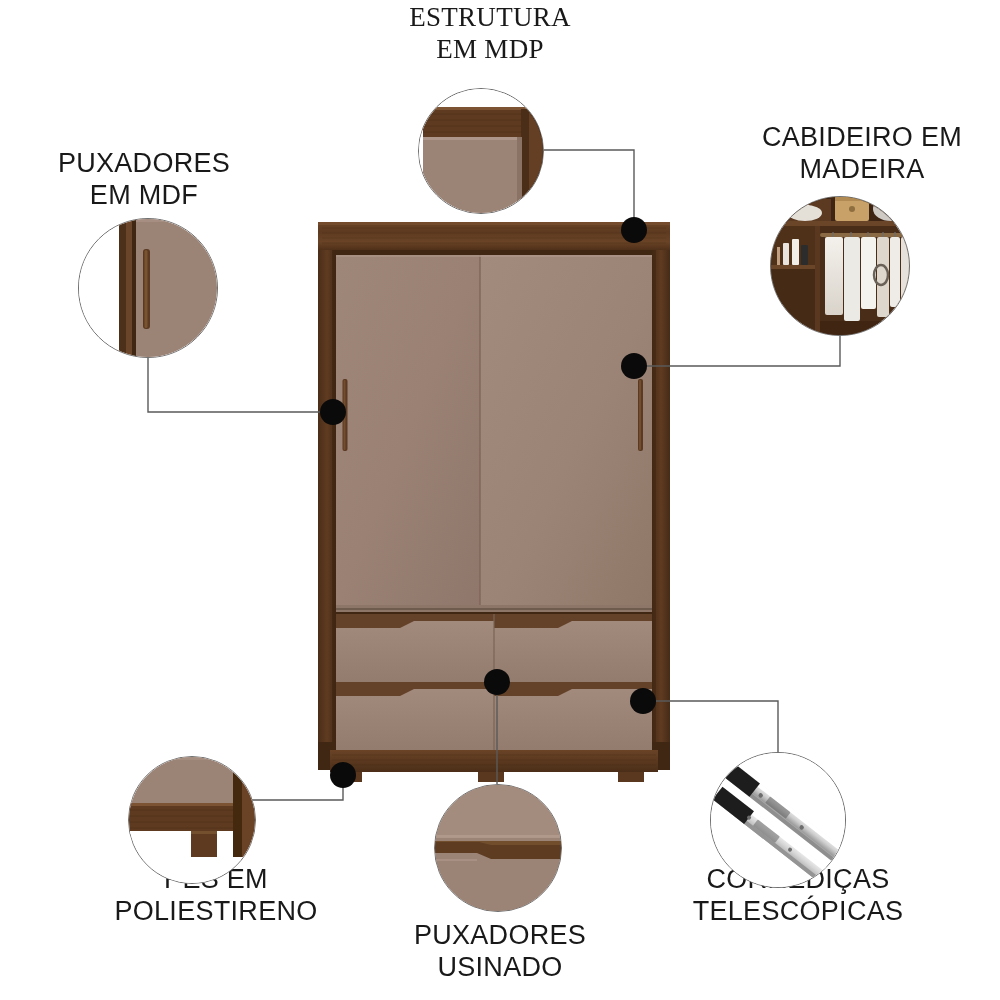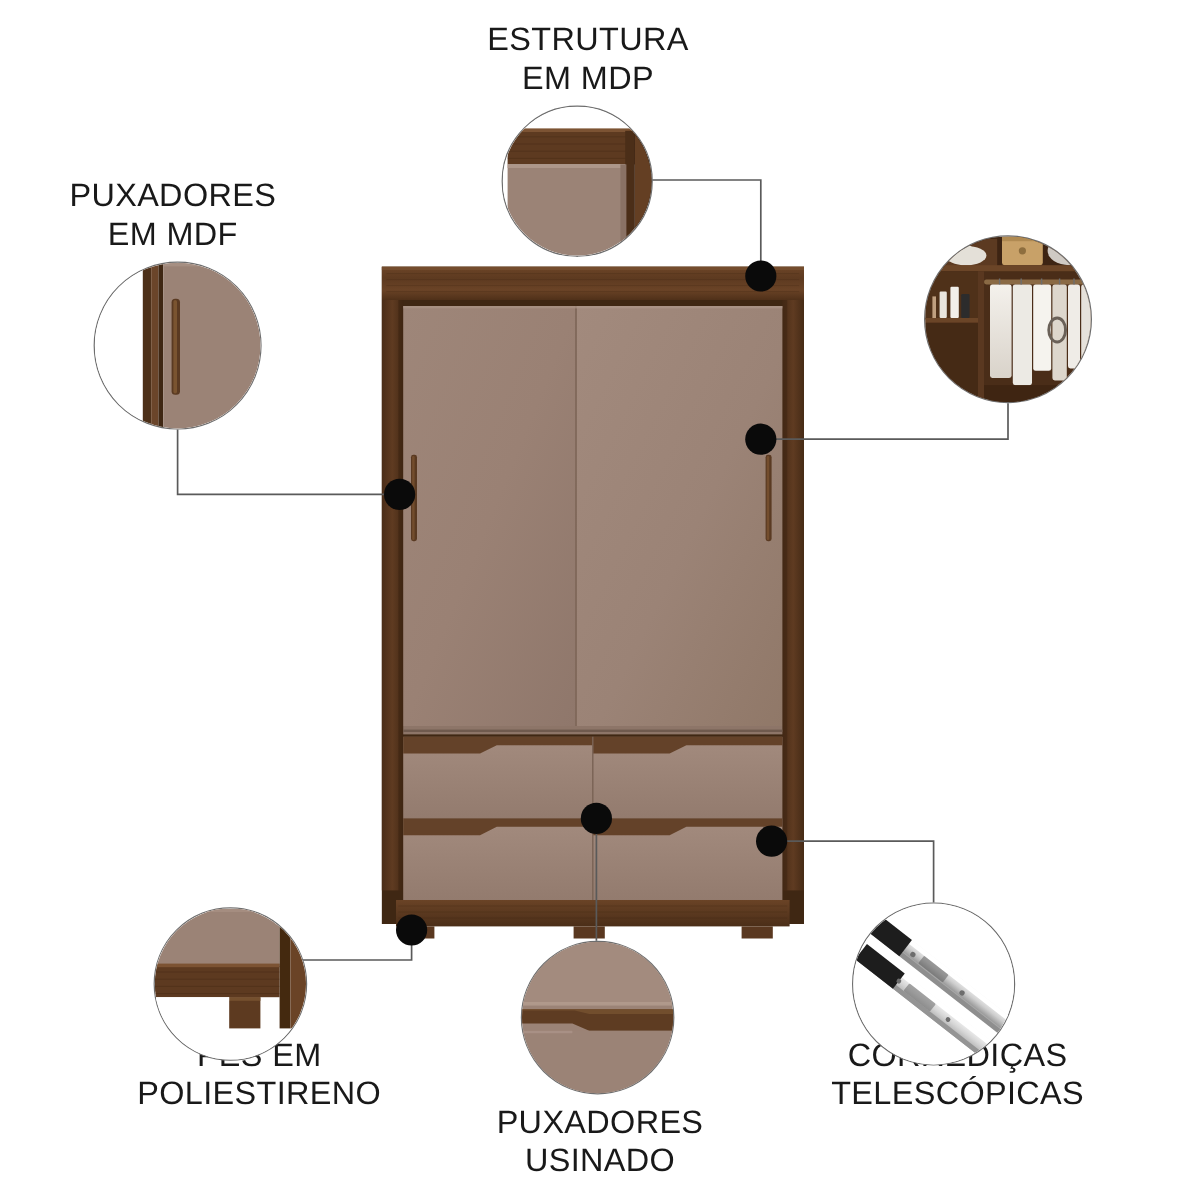--- a/index.html
+++ b/index.html
@@ -167,21 +167,21 @@
     <g fill="none" stroke="#5a5a5a" stroke-width="1.4">
       <path d="M 481 214 L 481 150 L 634 150 L 634 230"></path>
       <path d="M 148 358 L 148 412 L 333 412"></path>
       <path d="M 840 336 L 840 366 L 634 366"></path>
       <path d="M 192 820 L 192 800 L 343 800 L 343 775"></path>
       <path d="M 497 784 L 497 682"></path>
       <path d="M 778 752 L 778 701 L 643 701"></path>
     </g>
   </svg>
 
-  <div class="callout-label" style="left:392px; top:18px; width:196px;">ESTRUTURA
+  <div class="callout-label" style="left:392px; top:2px; width:196px;font-family:Liberation Serif, serif;">ESTRUTURA
 EM MDP</div>
 
   <div class="callout-circle" style="left:418px; top:88px; width:126px; height:126px;">
     <svg width="126" height="126" viewBox="0 0 126 126" xmlns="http://www.w3.org/2000/svg">
       <rect width="126" height="126" fill="#ffffff"></rect>
       <g transform="translate(4,0)">
         <rect x="0" y="20" width="122" height="28" fill="#5d3a20"></rect>
         <g opacity="0.3" stroke="#3a2310" stroke-width="0.8">
           <line x1="0" y1="25" x2="122" y2="25"></line>
           <line x1="0" y1="31" x2="122" y2="31"></line>
@@ -212,20 +212,22 @@
       <rect x="53" y="0" width="4" height="140" fill="#3f2713"></rect>
       <rect x="57" y="0" width="83" height="140" fill="#9b8376"></rect>
       <rect x="57" y="0" width="83" height="3" fill="#ab9487" opacity="0.7"></rect>
       <rect x="64" y="30" width="7" height="80" rx="3" fill="#5a3a22"></rect>
       <rect x="65.5" y="31" width="3" height="78" rx="1.5" fill="#7a5430"></rect>
     </svg>
   </div>
 
   <div class="hotspot" style="left:333px; top:412px;"></div>
 
+  <div class="callout-label" style="left:736px; top:122px; width:252px;">CABIDEIRO EM
+MADEIRA</div>
 
   <div class="callout-circle" style="left:770px; top:196px; width:140px; height:140px;">
     <svg width="140" height="140" viewBox="0 0 140 140" xmlns="http://www.w3.org/2000/svg">
       <defs>
         <linearGradient id="shirtG" x1="0" y1="0" x2="0" y2="1">
           <stop offset="0" stop-color="#f4f1ec"></stop>
           <stop offset="1" stop-color="#d9d3ca"></stop>
         </linearGradient>
       </defs>
       <rect width="140" height="140" fill="#4a2d18"></rect>

